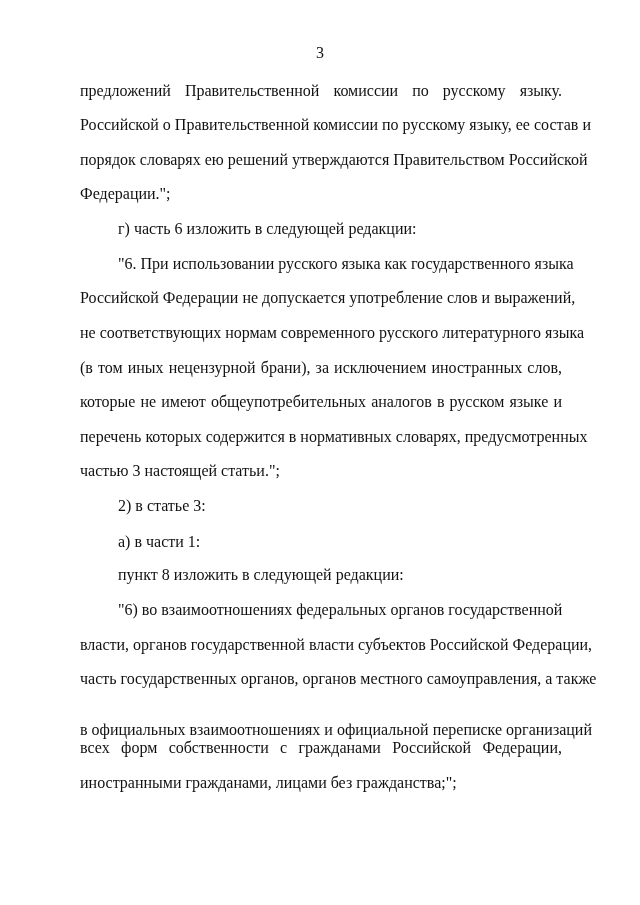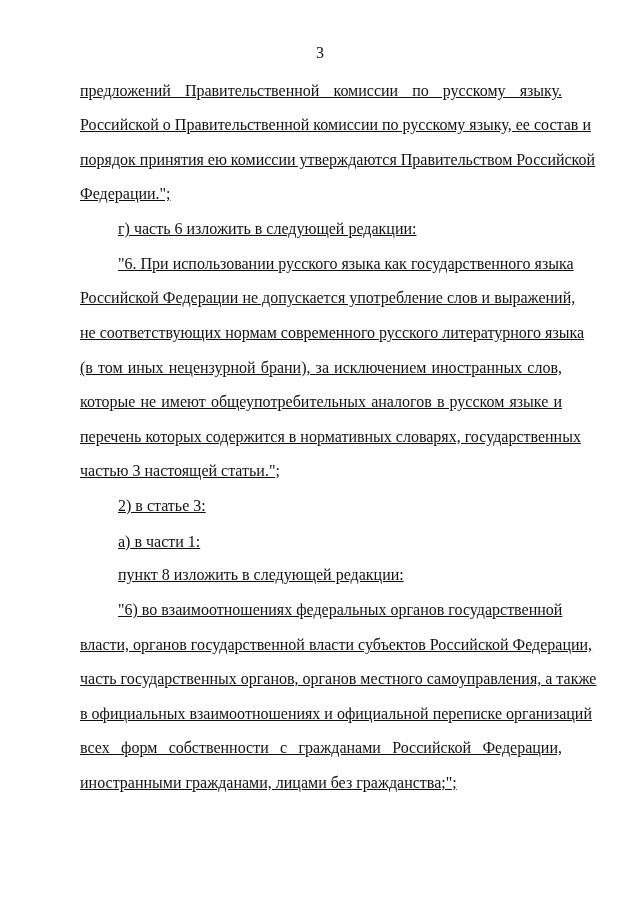--- a/index.html
+++ b/index.html
@@ -1,42 +1,42 @@
 <!DOCTYPE html>
 <html><head>
 <meta charset="utf-8">
 <style>
   html, body { margin:0; padding:0; background:#ffffff; }
   body { width:640px; height:905px; position:relative; overflow:hidden;
          font-family:"Liberation Serif", "DejaVu Serif", serif; color:#111; }
   .page-num { position:absolute; top:44px; left:0; width:640px; text-align:center; font-size:16px; }
-  .line { position:absolute; left:80px; width:482px; font-size:16px; line-height:20px; white-space:nowrap;text-decoration:underline; }
+  .line { position:absolute; left:80px; width:482px; font-size:16px; line-height:20px; white-space:nowrap; }
   .j { text-align:justify; text-align-last:justify; }
   .ind { left:118px; width:444px; }
 </style>
 </head>
 <body>
 
 <div>
   <div class="page-num">3</div>
 
   <div class="line j" style="top:81px">предложений Правительственной комиссии по русскому языку.</div>
   <div class="line j" style="top:115px">Российской о Правительственной комиссии по русскому языку, ее состав и</div>
-  <div class="line j" style="top:150px">порядок принятия ею комиссии утверждаются Правительством Российской</div>
+  <div class="line j" style="top:150px">порядок словарях ею решений утверждаются Правительством Российской</div>
   <div class="line" style="top:184px">Федерации.";</div>
   <div class="line ind" style="top:219px">г) часть 6 изложить в следующей редакции:</div>
   <div class="line ind j" style="top:254px">"6. При использовании русского языка как государственного языка</div>
   <div class="line j" style="top:288px">Российской Федерации не допускается употребление слов и выражений,</div>
   <div class="line j" style="top:323px">не соответствующих нормам современного русского литературного языка</div>
   <div class="line j" style="top:358px">(в том иных нецензурной брани), за исключением иностранных слов,</div>
   <div class="line j" style="top:392px">которые не имеют общеупотребительных аналогов в русском языке и</div>
-  <div class="line j" style="top:427px">перечень которых содержится в нормативных словарях, государственных</div>
+  <div class="line j" style="top:427px">перечень которых содержится в нормативных словарях, предусмотренных</div>
   <div class="line" style="top:461px">частью 3 настоящей статьи.";</div>
   <div class="line ind" style="top:496px">2) в статье 3:</div>
   <div class="line ind" style="top:532px">а) в части 1:</div>
   <div class="line ind" style="top:565px">пункт 8 изложить в следующей редакции:</div>
   <div class="line ind j" style="top:600px">"6) во взаимоотношениях федеральных органов государственной</div>
   <div class="line j" style="top:635px">власти, органов государственной власти субъектов Российской Федерации,</div>
   <div class="line j" style="top:669px">часть государственных органов, органов местного самоуправления, а также</div>
-  <div class="line j" style="top:704px">в официальных взаимоотношениях и официальной переписке организаций</div>
+  <div class="line j" style="top:720px">в официальных взаимоотношениях и официальной переписке организаций</div>
   <div class="line j" style="top:738px">всех форм собственности с гражданами Российской Федерации,</div>
   <div class="line" style="top:773px">иностранными гражданами, лицами без гражданства;";</div>
 </div>
 
 </body></html>

